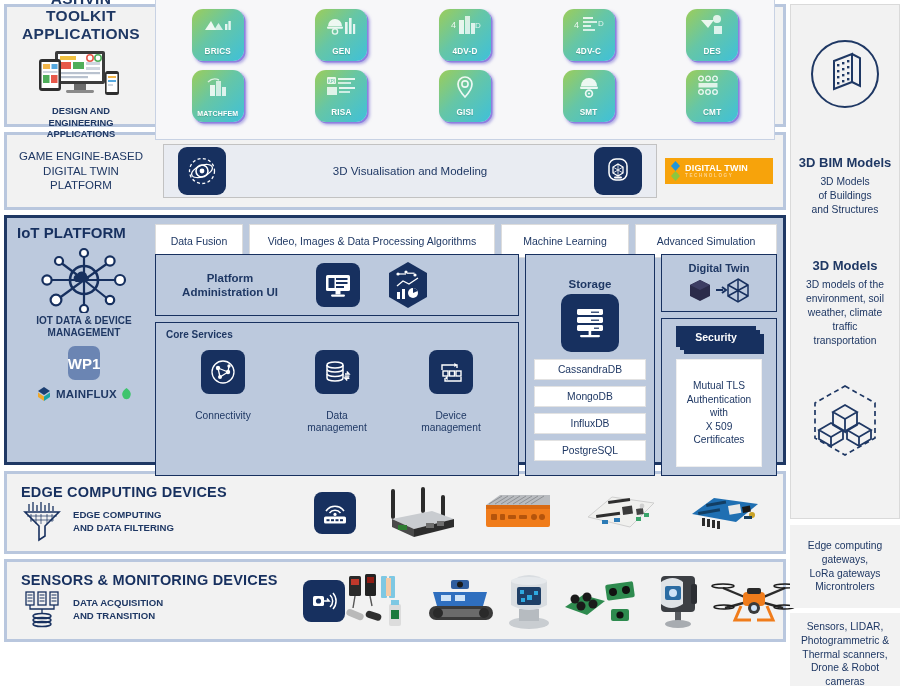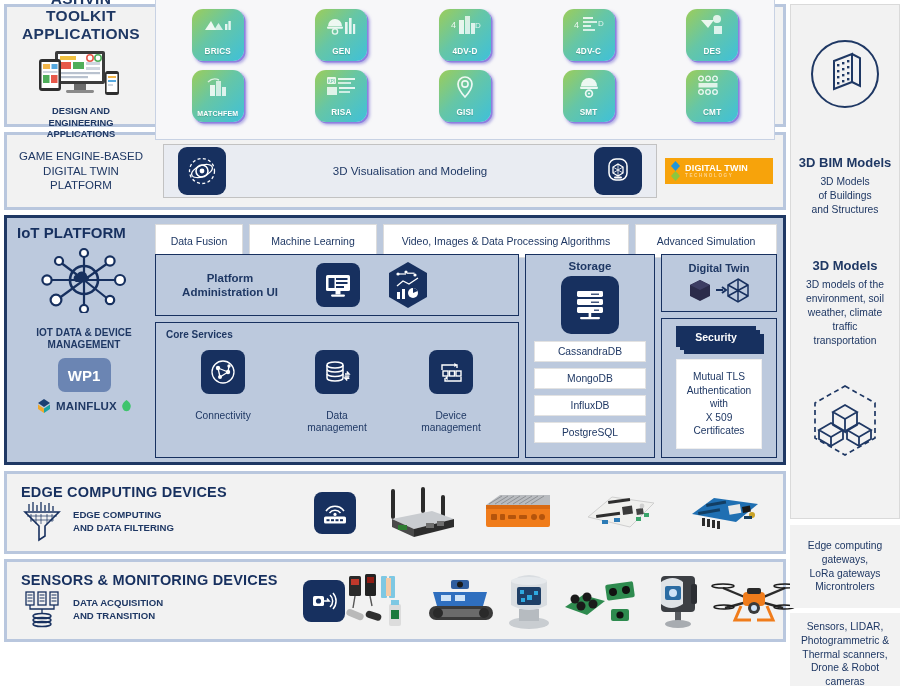--- a/index.html
+++ b/index.html
@@ -49,43 +49,43 @@
   .ge-text{flex:1;text-align:center;font-size:11.5px;color:#1f3864;}
   .dt-logo{flex:0 0 108px;height:26px;background:#f7a30b;display:flex;align-items:center;justify-content:flex-start;gap:3px;padding-left:4px;box-sizing:border-box;margin-right:10px;}
   .dt-logo .dtt{line-height:1;}
   .dt-name{font-size:9px;font-weight:bold;color:#ffffff;letter-spacing:.2px;}
   .dt-sub{font-size:4.6px;font-weight:bold;color:#ffd38e;letter-spacing:1.6px;margin-top:1px;}
 
   
   .iot-wrap{display:flex;height:100%;box-sizing:border-box;padding:6px;}
   .iot-left{flex:0 0 142px;display:flex;flex-direction:column;align-items:center;}
   .iot-title{font-size:15px;font-weight:bold;color:#17305f;align-self:flex-start;padding-left:4px;margin-bottom:2px;}
-  .iot-left-sub{font-size:10px;font-weight:bold;text-align:center;line-height:1.2;color:#1f3864;margin-top:14px;}
-  .wp1{width:53px;height:34px;border-radius:7px;background:#6b85b3;color:#fff;font-size:15px;font-weight:bold;
+  .iot-left-sub{font-size:10px;font-weight:bold;text-align:center;line-height:1.2;color:#1f3864;margin-top:2px;}
+  .wp1{width:32px;height:34px;border-radius:7px;background:#6b85b3;color:#fff;font-size:15px;font-weight:bold;
        display:flex;align-items:center;justify-content:center;margin:7px 0 6px;}
   .mainflux{display:flex;align-items:center;gap:4px;}
   .mf-text{font-size:11.5px;font-weight:bold;color:#1f3864;letter-spacing:.2px;}
 
   .iot-mid{flex:1;display:flex;flex-direction:column;}
   .tabrow{display:flex;gap:6px;height:24px;margin-bottom:6px;}
   .tab{background:#ffffff;border:1px solid #dcdcdc;box-sizing:border-box;display:flex;align-items:center;justify-content:center;
        font-size:10.5px;color:#1f3864;padding:16px 7px;white-space:nowrap;}
   .iot-body{flex:1;display:flex;gap:6px;}
   .iot-mainbox{flex:1;display:flex;flex-direction:column;gap:6px;}
   .subpanel{border:1px solid #17305f;box-sizing:border-box;background:#bcc9dd;}
   .admin{height:62px;display:flex;align-items:center;padding:0 14px;gap:26px;}
   .admin-label{font-size:11.5px;font-weight:bold;text-align:center;line-height:1.25;flex:0 0 120px;}
   .core{flex:1;padding:6px 10px 4px;display:flex;flex-direction:column;}
   .core-title{font-size:10px;font-weight:bold;margin-bottom:4px;}
   .core-items{flex:1;display:flex;align-items:flex-start;justify-content:space-around;padding-top:6px;}
   .core-item{display:flex;flex-direction:column;align-items:center;gap:16px;width:100px;}
   .core-item .cap{font-size:10.2px;text-align:center;line-height:1.15;color:#1f3864;}
   .navy-sq-sm{width:44px;height:44px;border-radius:8px;background:#17305f;display:flex;align-items:center;justify-content:center;}
 
-  .storage{flex:0 0 130px;display:flex;flex-direction:column;align-items:center;padding:5px 8px 8px;box-sizing:border-box;}
+  .storage{flex:0 0 130px;display:flex;flex-direction:column;align-items:center;padding:23px 8px 8px;box-sizing:border-box;}
   .storage-title{font-size:11.5px;font-weight:bold;margin-bottom:4px;}
   .db{width:100%;height:21px;background:#fff;border:1px solid #e2e2e2;box-sizing:border-box;display:flex;align-items:center;justify-content:center;
       font-size:10.3px;color:#1f3864;margin-bottom:6px;}
   .rightstack{flex:0 0 110px;display:flex;flex-direction:column;gap:6px;}
   .dtbox{height:58px;display:flex;flex-direction:column;align-items:center;justify-content:center;gap:2px;}
   .dtbox .t{font-size:11px;font-weight:bold;}
   .secbox{flex:1;display:flex;flex-direction:column;align-items:center;padding:7px 14px 8px;box-sizing:border-box;}
   .sec-stack{position:relative;width:86px;height:26px;margin-bottom:7px;}
   .sec-stack .lay{position:absolute;background:#17305f;border:1px solid #17305f;}
   .sec-stack .l3{left:8px;top:8px;width:78px;height:18px;}
@@ -402,22 +402,22 @@
               <svg width="11" height="13" viewBox="0 0 11 13">
                   <path d="M5.5 0 C9 3 11 5 9 9 C7.6 12 3.4 12 2 9 C0 5 2 3 5.5 0 Z" fill="#3ec46d"></path>
                 </svg>
             </span>
           </div>
         </div>
 
         <div class="iot-mid">
           <div class="tabrow">
             <div class="tab" style="flex:0 0 88px">Data Fusion</div>
+            <div class="tab" style="flex:0 0 246px">Video, Images &amp; Data Processing Algorithms</div>
             <div class="tab" style="flex:0 0 128px">Machine Learning</div>
-            <div class="tab" style="flex:0 0 246px">Video, Images &amp; Data Processing Algorithms</div>
             <div class="tab" style="flex:1">Advanced Simulation</div>
           </div>
 
           <div class="iot-body">
             <div class="iot-mainbox">
 
               <div class="subpanel admin">
                 <div class="admin-label">
                   <div>Platform</div>
                   <div>Administration UI</div>

